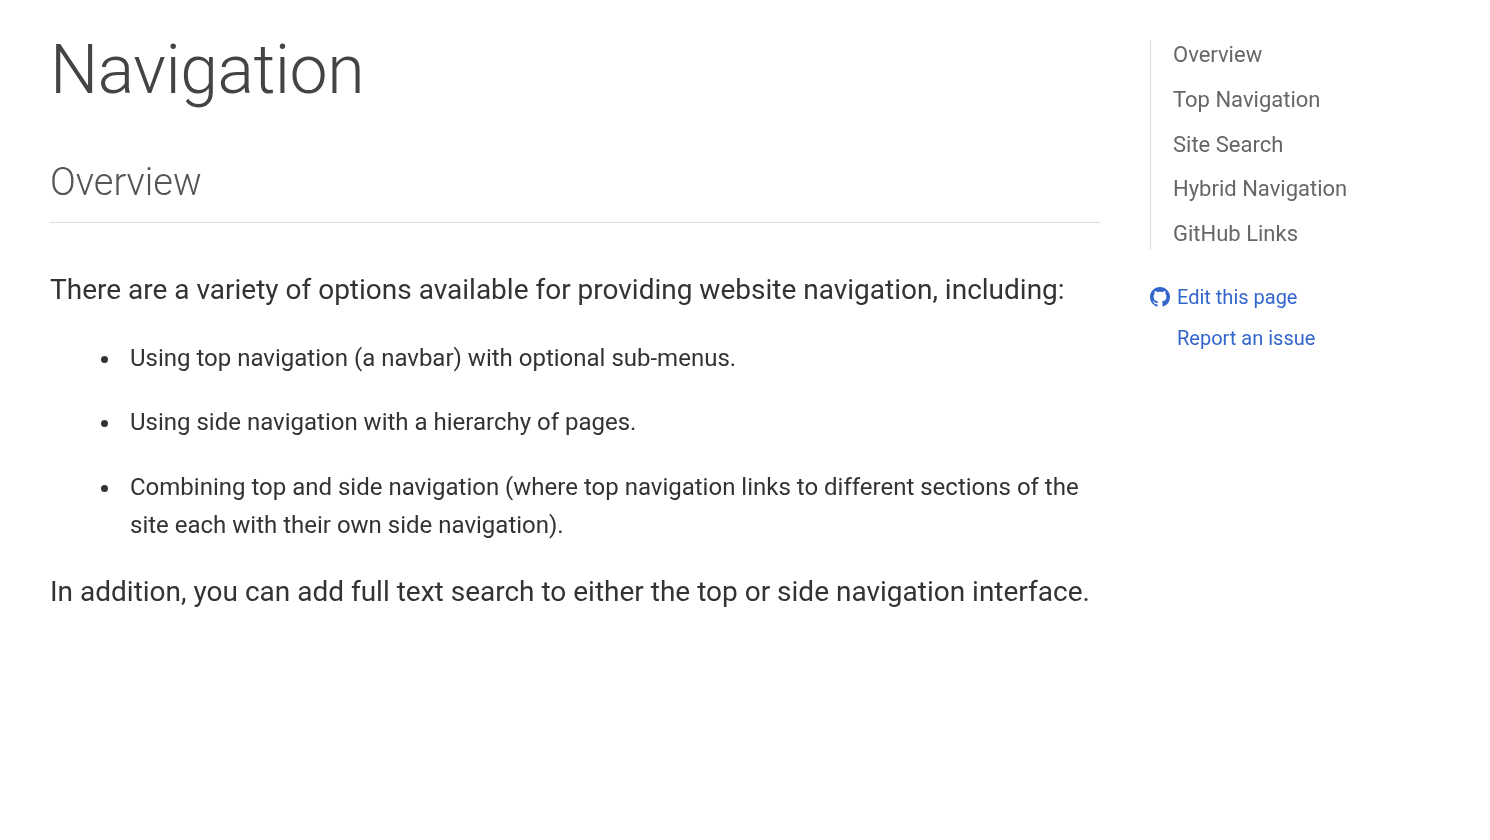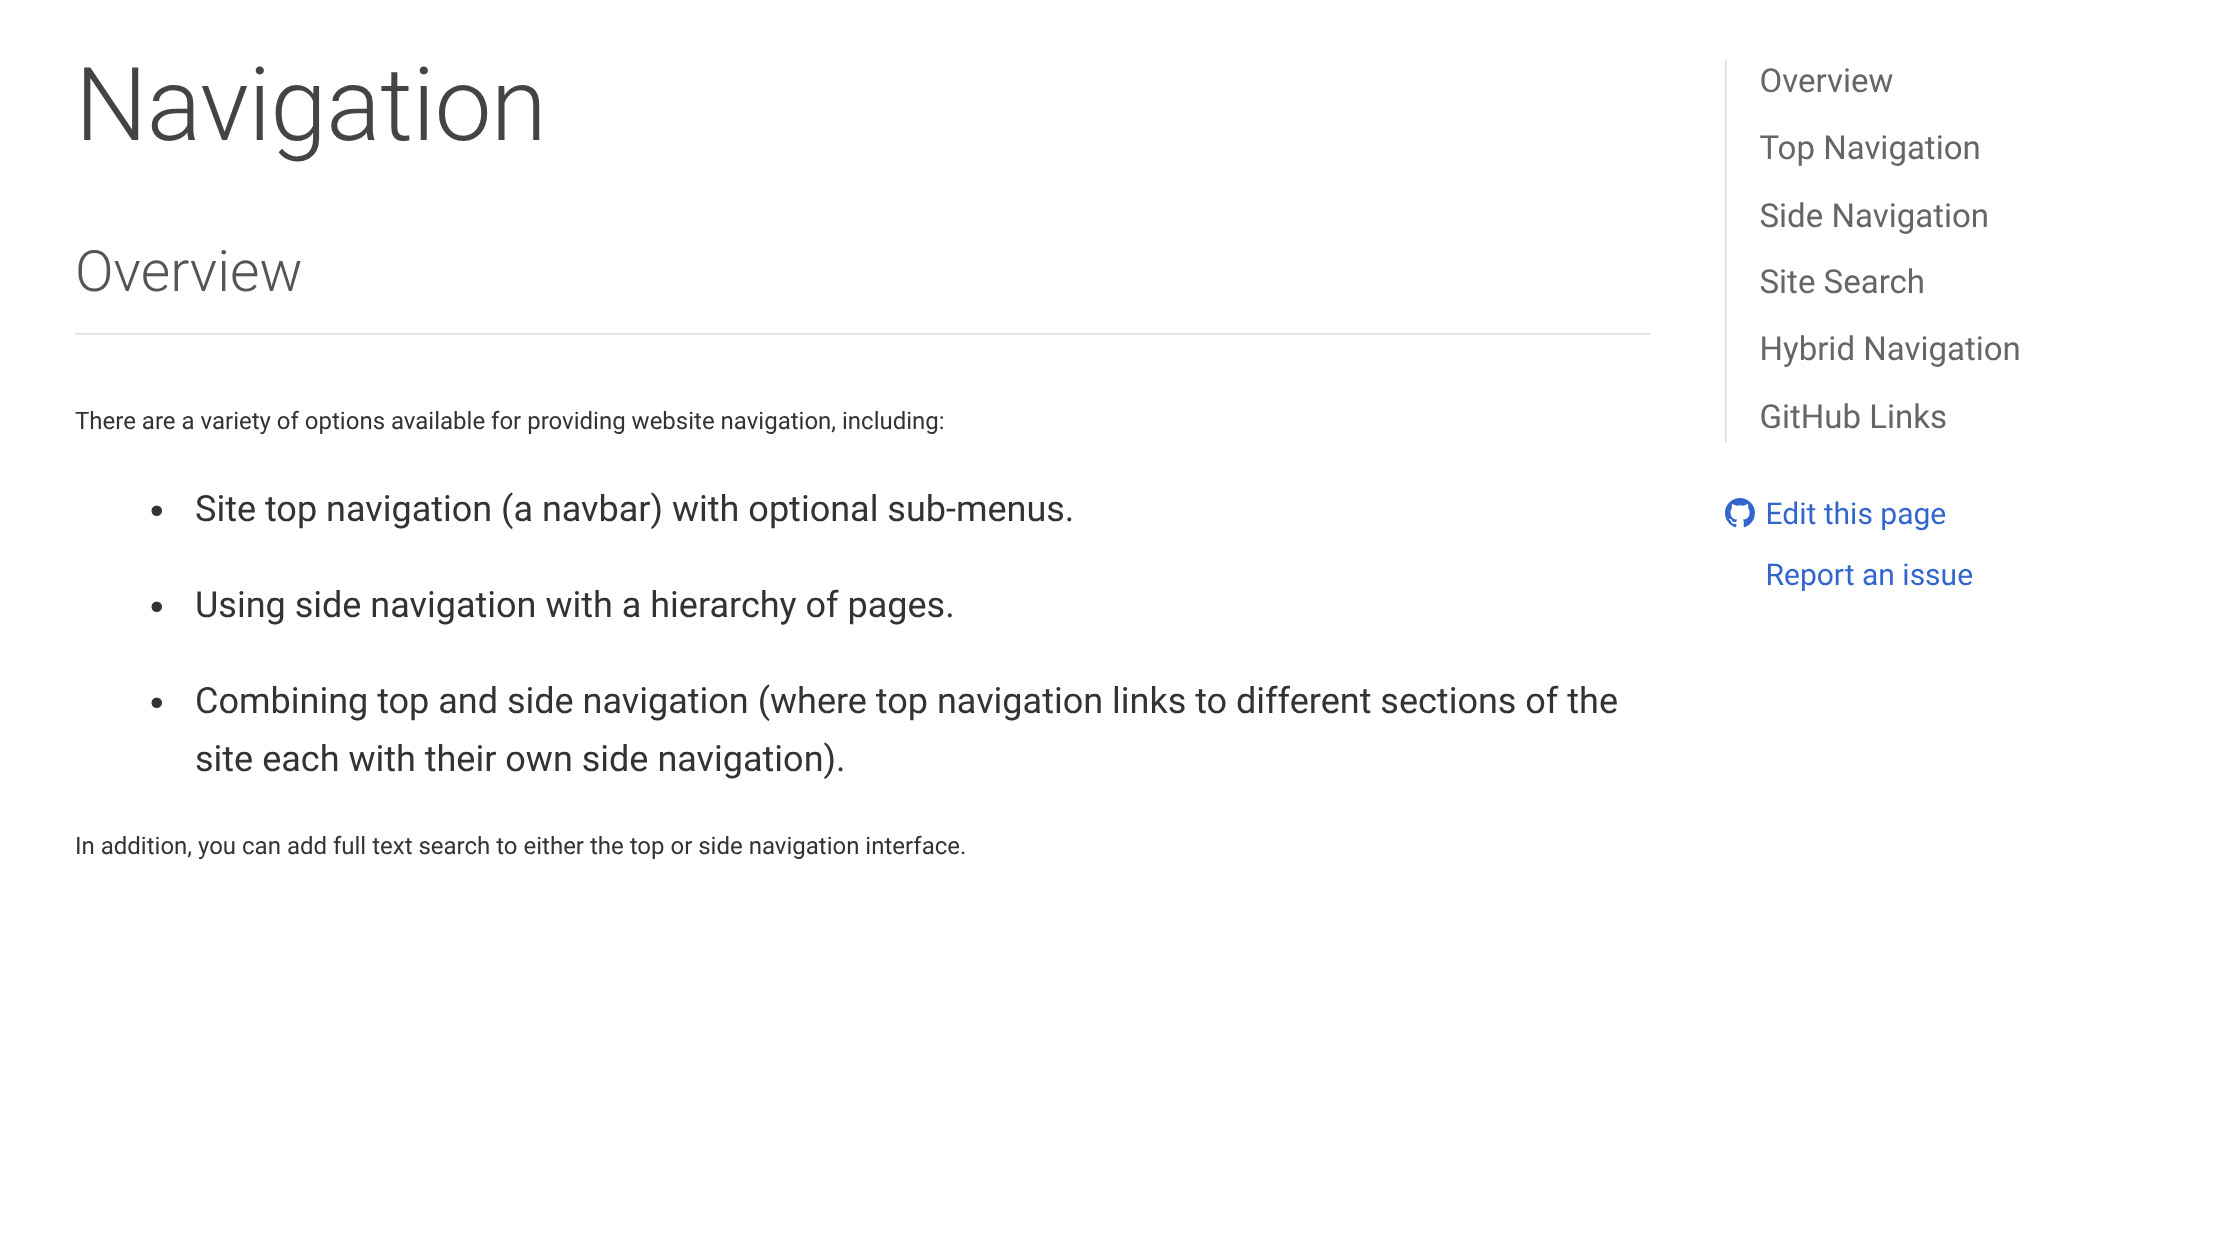--- a/index.html
+++ b/index.html
@@ -33,21 +33,21 @@
     }
     h2.section-heading {
       font-size: 38px;
       font-weight: 300;
       color: #555;
       padding-bottom: 18px;
       border-bottom: 1px solid #ddd;
       margin-bottom: 45px;
     }
     p.body-text {
-      font-size: 16px;
+      font-size: 28px;
       line-height: 1.6;
       color: #333;
       margin-bottom: 26px;
     }
     ul.body-list {
       list-style: disc;
       padding-left: 72px;
       margin-bottom: 26px;
     }
     ul.body-list li {
@@ -108,32 +108,31 @@
     }
   </style>
 </head>
 <body>
 
 <main class="main">
   <h1 class="page-title">Navigation</h1>
   <h2 class="section-heading">Overview</h2>
   <p class="body-text">There are a variety of options available for providing website navigation, including:</p>
   <ul class="body-list">
-    <li>Site top navigation (a navbar) with optional sub-menus.</li>
+    <li>Using top navigation (a navbar) with optional sub-menus.</li>
     <li>Using side navigation with a hierarchy of pages.</li>
     <li>Combining top and side navigation (where top navigation links to different sections of the site each with their own side navigation).</li>
   </ul>
   <p class="body-text">In addition, you can add full text search to either the top or side navigation interface.</p>
 </main>
 
 <aside class="sidebar">
   <ul class="toc-list">
     <li>Overview</li>
     <li>Top Navigation</li>
-    <li>Side Navigation</li>
     <li>Site Search</li>
     <li>Hybrid Navigation</li>
     <li>GitHub Links</li>
   </ul>
   <ul class="action-links">
     <li>
       <a>
         <span class="gh-icon">
           <svg viewBox="0 0 16 16">
               <path d="M8 0C3.58 0 0 3.58 0 8c0 3.54 2.29 6.53 5.47 7.59.4.07.55-.17.55-.38 0-.19-.01-.82-.01-1.49-2.01.37-2.53-.49-2.69-.94-.09-.23-.48-.94-.82-1.13-.28-.15-.68-.52-.01-.53.63-.01 1.08.58 1.23.82.72 1.21 1.87.87 2.33.66.07-.52.28-.87.51-1.07-1.78-.2-3.64-.89-3.64-3.95 0-.87.31-1.59.82-2.15-.08-.2-.36-1.02.08-2.12 0 0 .67-.21 2.2.82.64-.18 1.32-.27 2-.27.68 0 1.36.09 2 .27 1.53-1.04 2.2-.82 2.2-.82.44 1.1.16 1.92.08 2.12.51.56.82 1.27.82 2.15 0 3.07-1.87 3.75-3.65 3.95.29.25.54.73.54 1.48 0 1.07-.01 1.93-.01 2.2 0 .21.15.46.55.38A8.013 8.013 0 0016 8c0-4.42-3.58-8-8-8z"></path>

